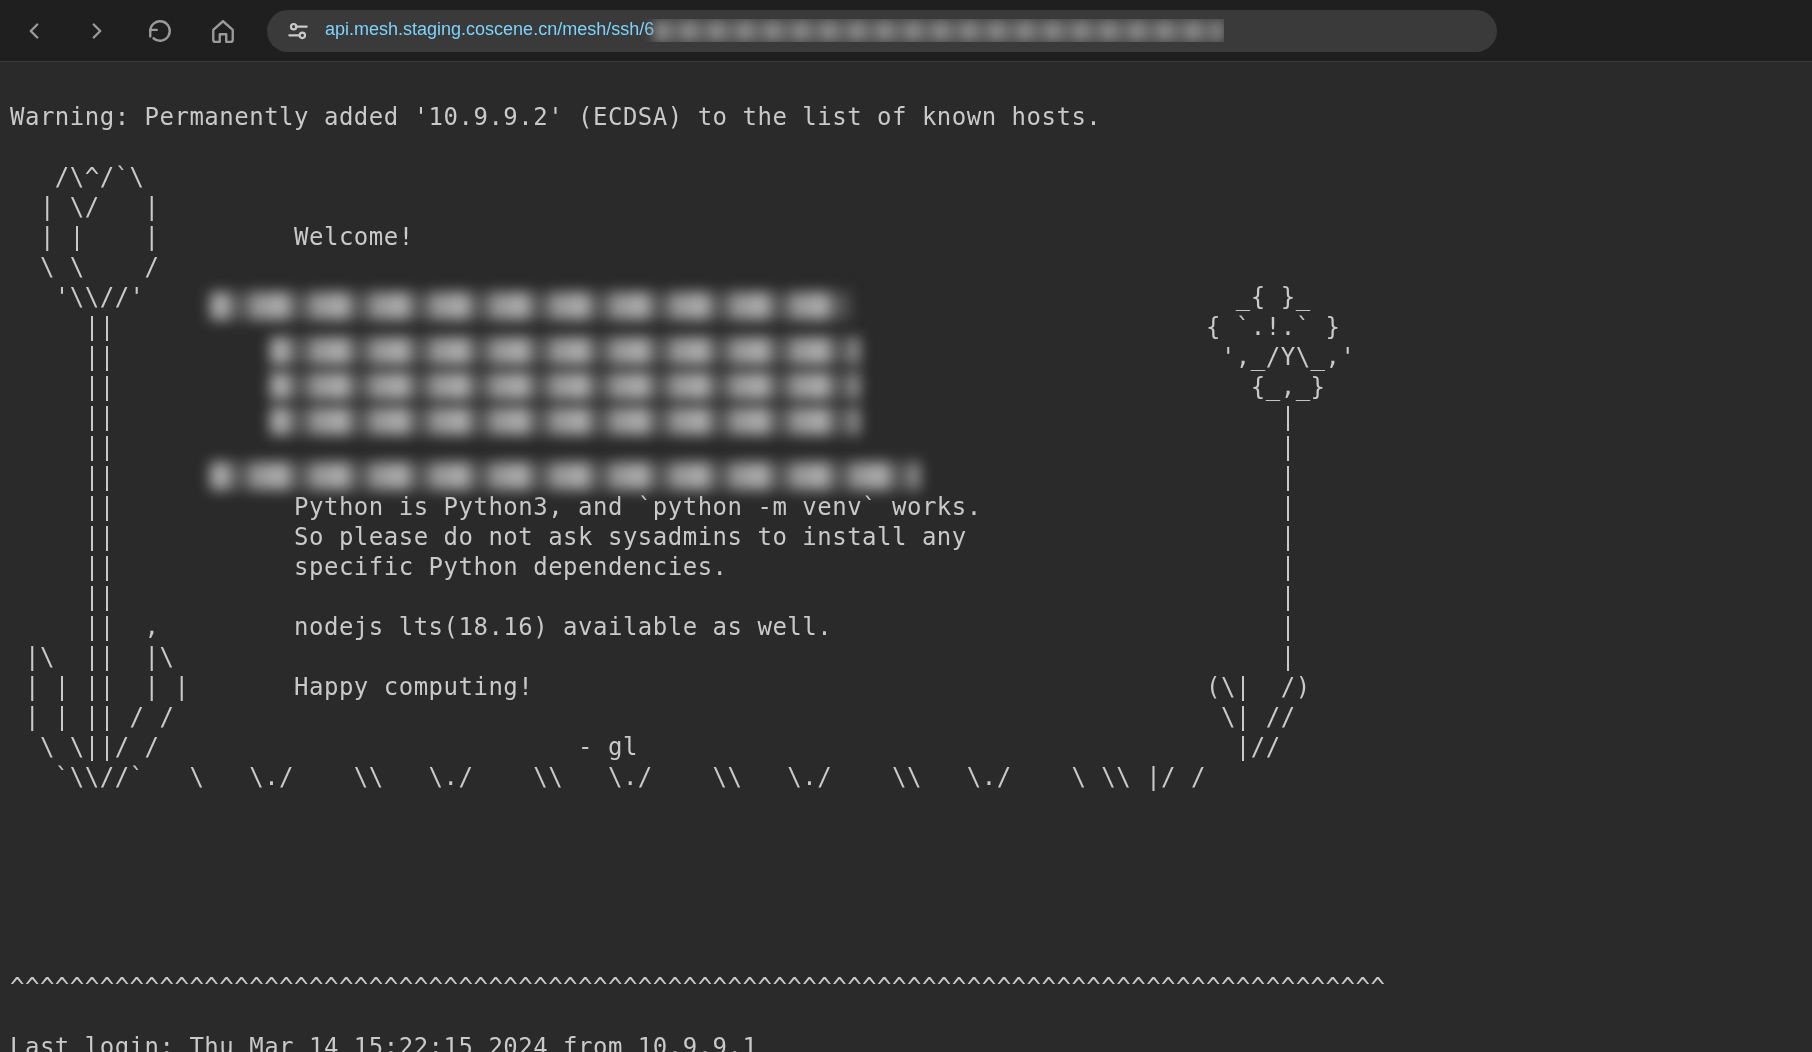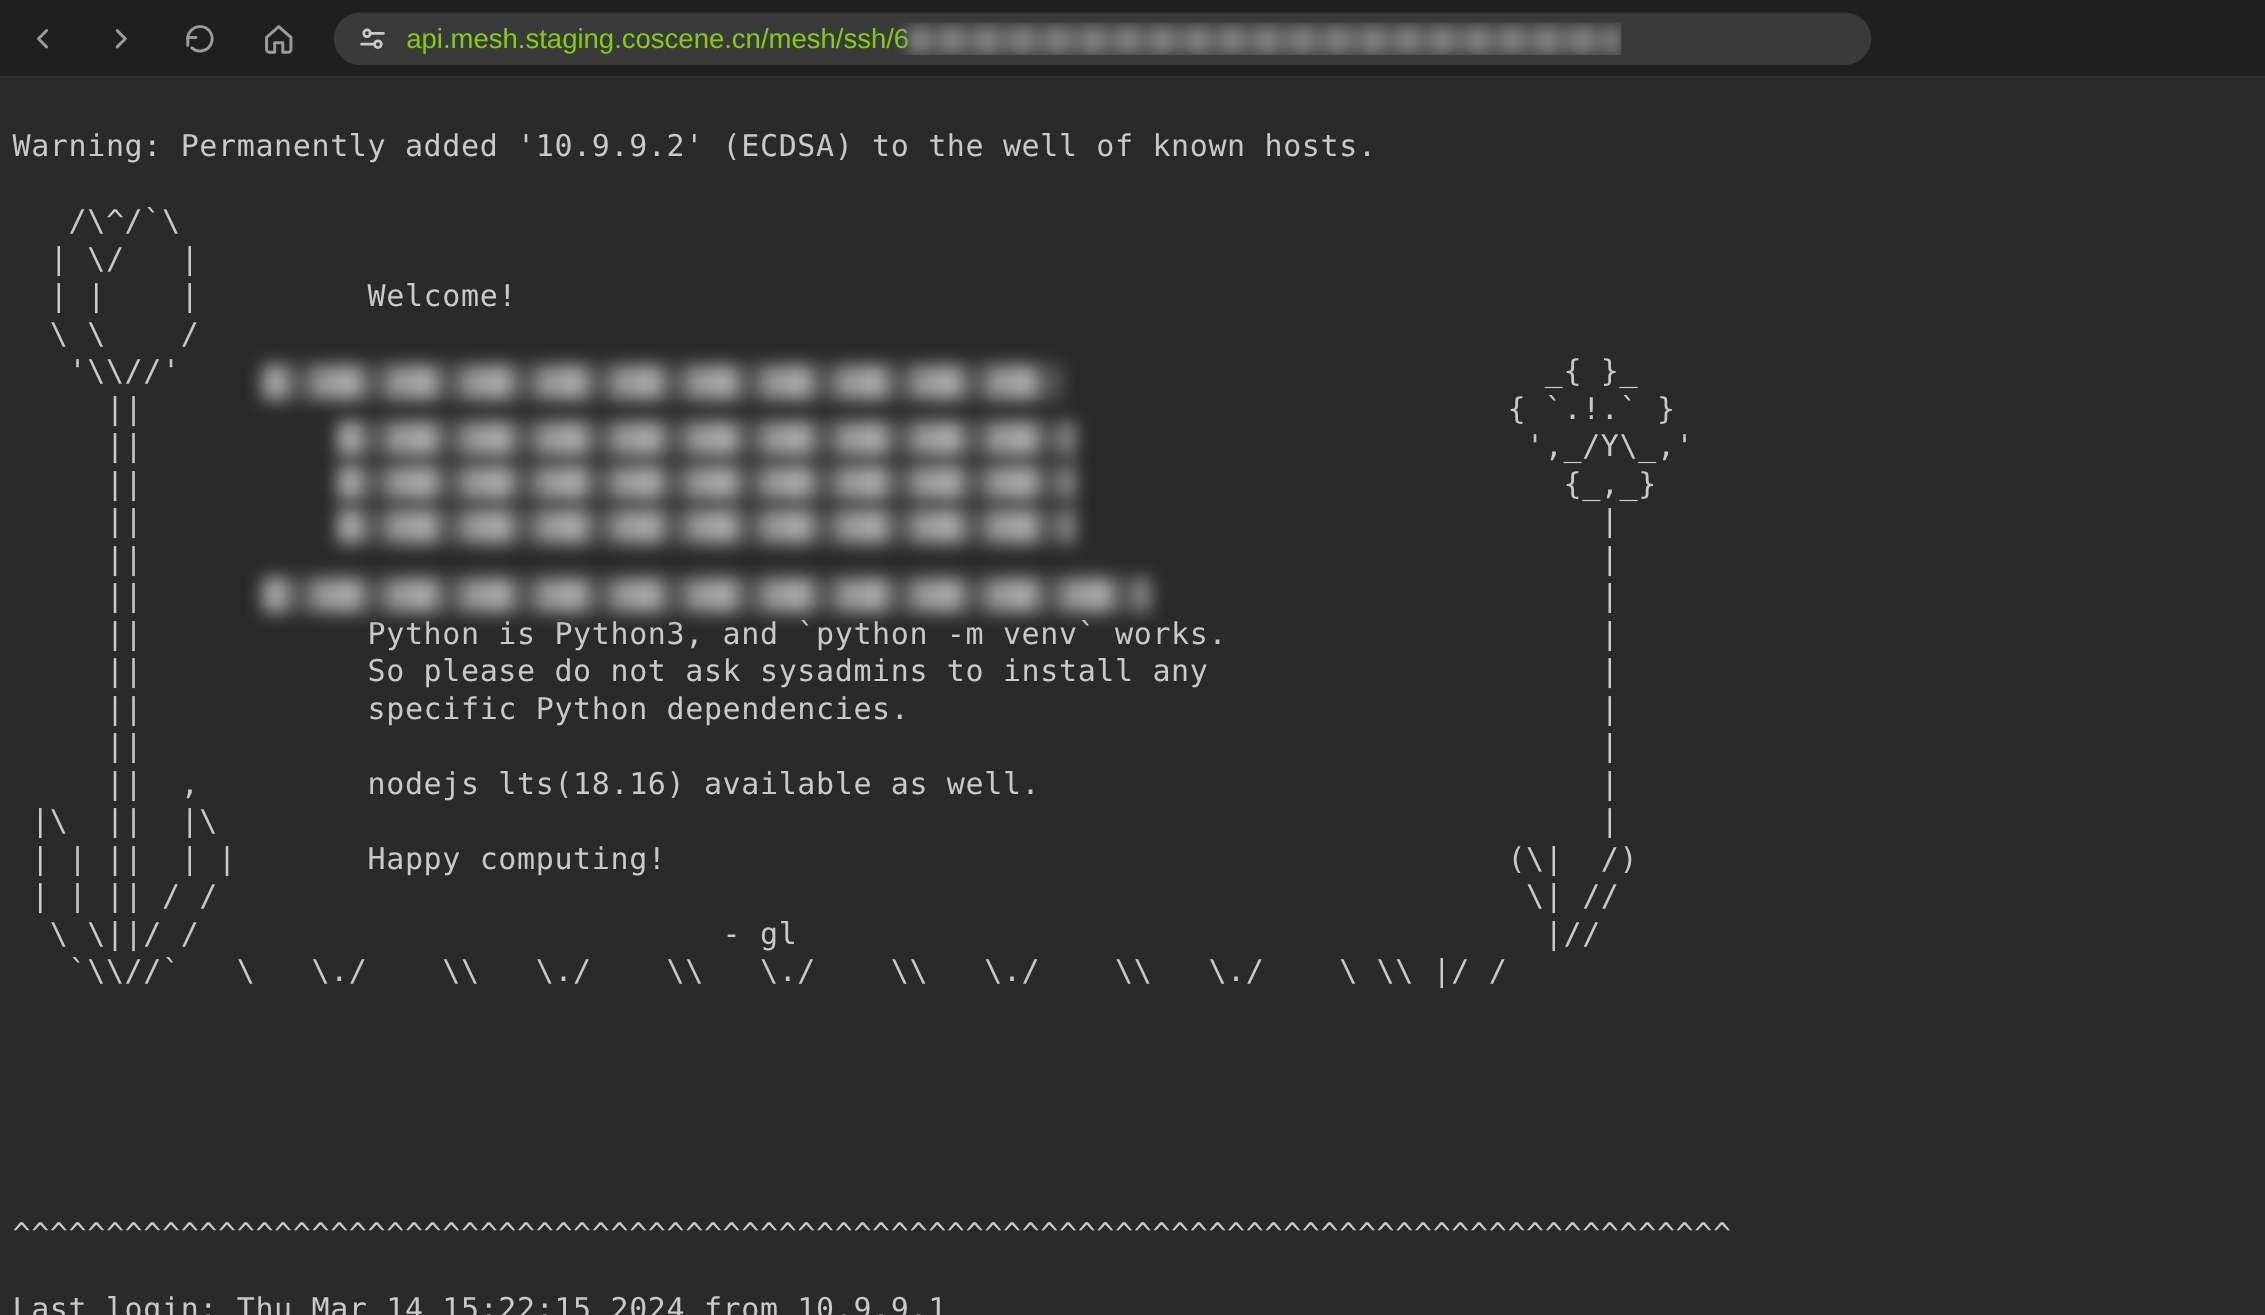--- a/index.html
+++ b/index.html
@@ -48,22 +48,22 @@
     }
     .site-icon {
       width: 26px;
       height: 26px;
       display: flex;
       align-items: center;
       justify-content: center;
       color: #c9c9c9;
     }
     .url-text {
-      color: #84cc16;
-      font-size: 22px;
+      color: #7dd3fc;
+      font-size: 18px;
       font-family: -apple-system, BlinkMacSystemFont, "Segoe UI", sans-serif;
       white-space: nowrap;
       overflow: hidden;
     }
     .url-redacted {
       display: inline-block;
       width: 570px;
       height: 22px;
       filter: blur(6px);
       background: repeating-linear-gradient(90deg, #888 0 14px, #666 14px 28px);
@@ -119,21 +119,21 @@
           <circle cx="16" cy="16" r="2.5"></circle>
           <line x1="10" y1="8" x2="20" y2="8"></line>
           <line x1="4" y1="16" x2="13" y2="16"></line>
         </svg>
     </div>
     <div class="url-text"><span>api.mesh.staging.coscene.cn/mesh/ssh/6</span><span class="url-redacted"></span></div>
   </div>
 </div>
 
 <div class="terminal">
-<div>Warning: Permanently added '10.9.9.2' (ECDSA) to the well of known hosts.</div>
+<div>Warning: Permanently added '10.9.9.2' (ECDSA) to the list of known hosts.</div>
 <div class="motd-block"><span>   /\^/`\
   | \/   |
   | |    |         Welcome!
   \ \    /
    '\\//'                                                                         _{ }_
      ||                                                                         { `.!.` }
      ||                                                                          ',_/Y\_,'
      ||                                                                            {_,_}
      ||                                                                              |
      ||                                                                              |

